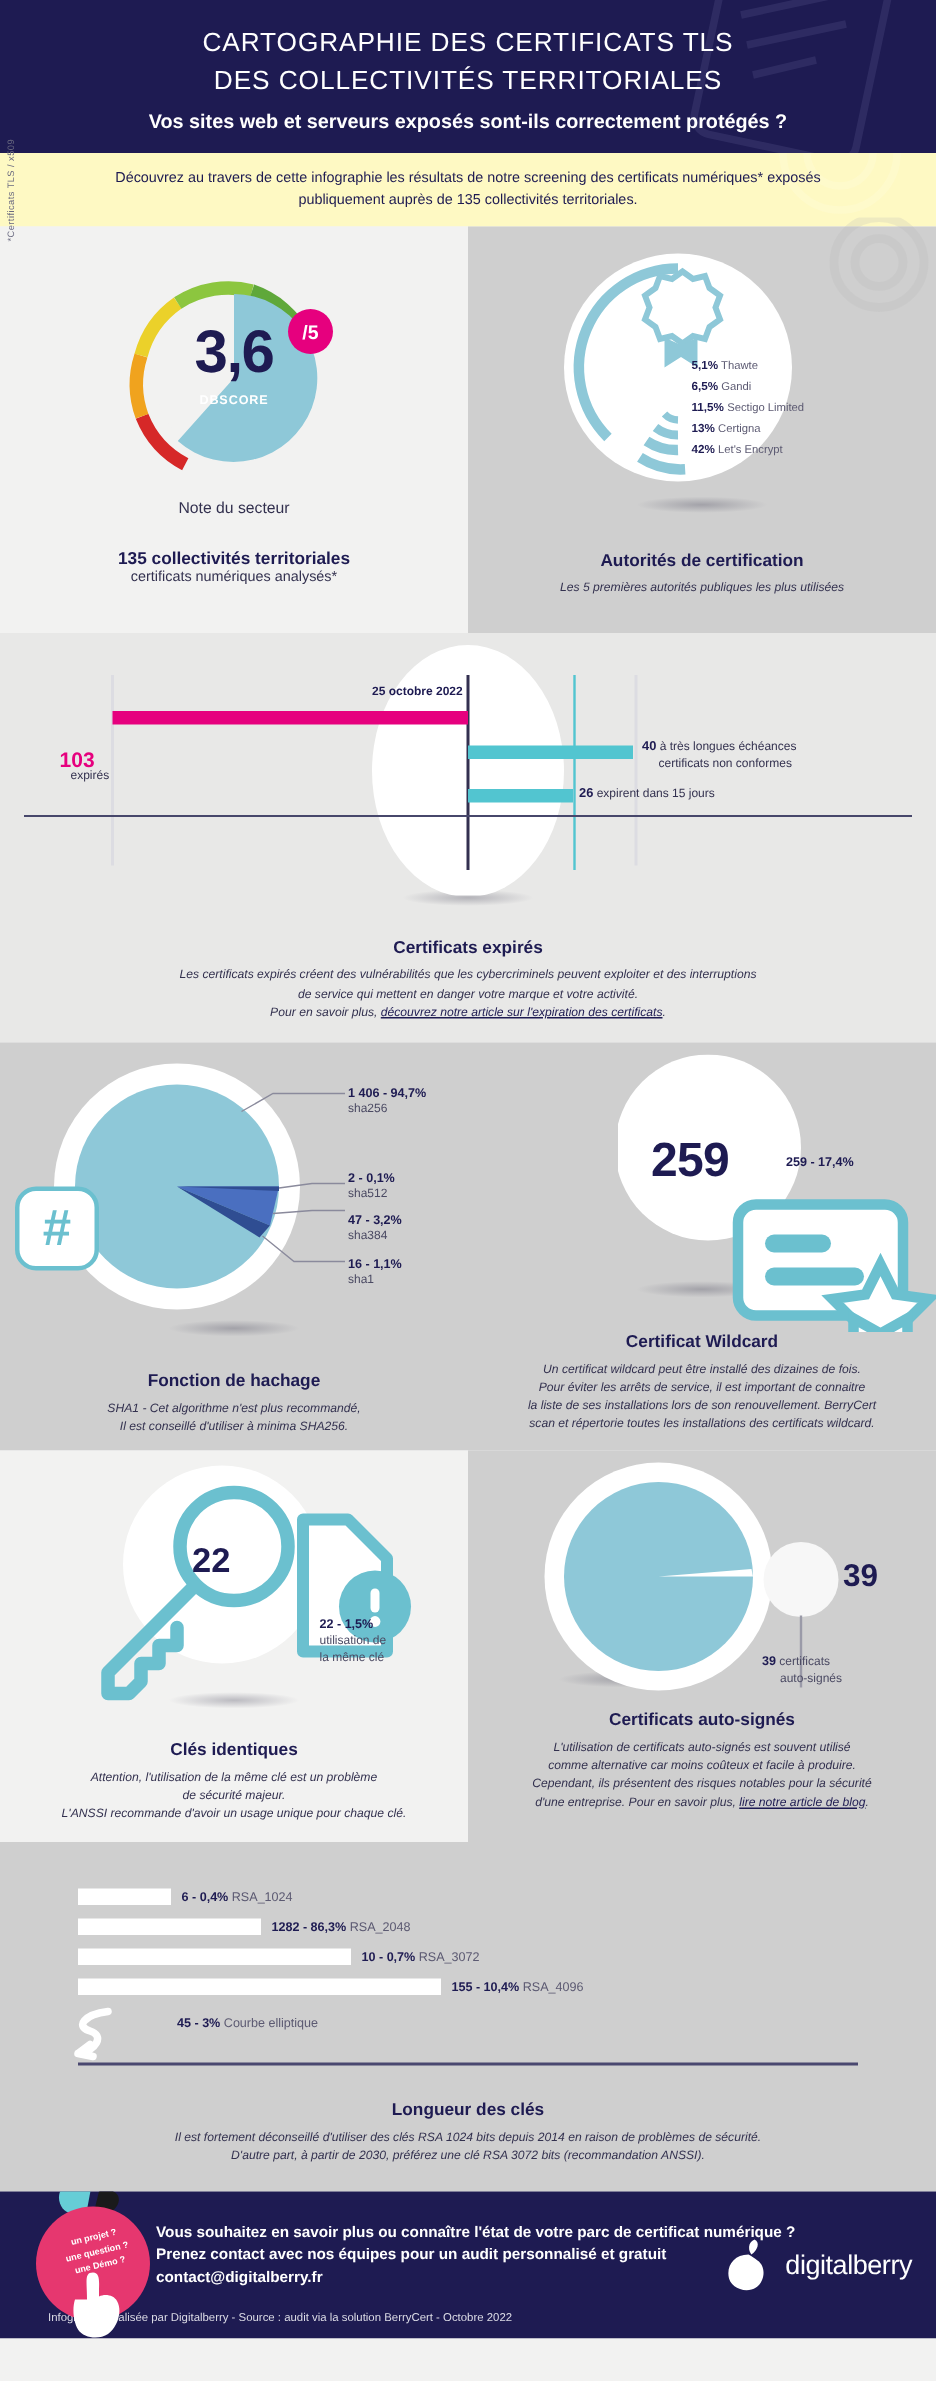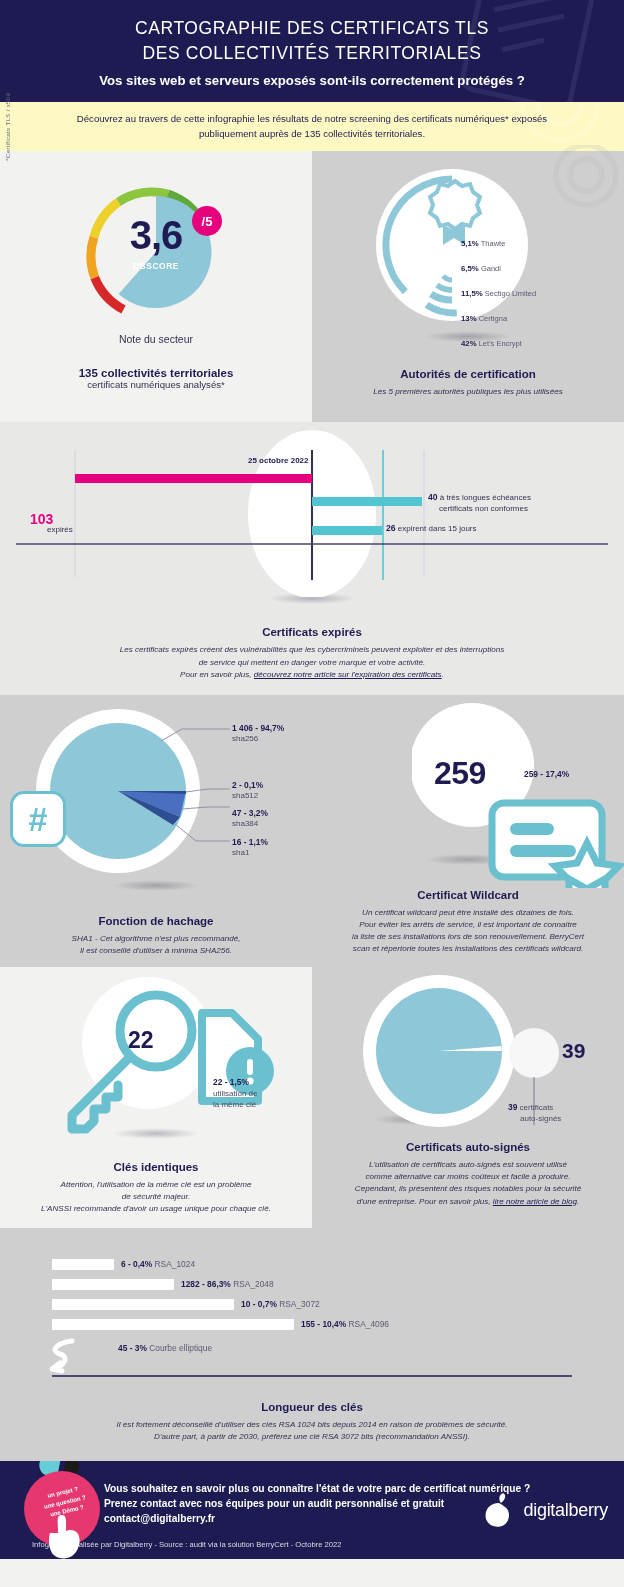--- a/index.html
+++ b/index.html
@@ -84,28 +84,28 @@
   .gauge-label { text-align: center; font-size: 10.5px; color: #33314f; margin-top: 4px; }
   .stat-block { text-align: center; padding: 22px 0 26px; }
   .stat-block .l1 { font-size: 11.5px; font-weight: 700; color: #1e1b52; }
   .stat-block .big { font-size: 27px; font-weight: 700; color: #6bc0cf; letter-spacing: 1px; margin: 2px 0; }
   .stat-block .l3 { font-size: 9.6px; color: #33314f; }
 
   
   .auth-wrap { position: relative; width: 270px; height: 172px; margin: 12px auto 0; }
   .auth-legend {
     position: absolute; left: 128px; top: 76px;
-    display: flex; flex-direction: column; gap: 16px;
+    display: flex; flex-direction: column; gap: 5px;
   }
   .auth-legend div { font-size: 7.5px; color: #5c5a72; white-space: nowrap; }
   .auth-legend b { color: #1e1b52; font-size: 7.8px; }
 
   
   .exp-wrap { position: relative; width: 616px; height: 175px; }
-  .exp-label-103 { position: absolute; left: 30px; top: 89px; }
+  .exp-label-103 { position: absolute; left: 30px; top: 76px; text-align: center; }
   .exp-label-103 .n { font-size: 14px; font-weight: 700; color: #e6007e; }
   .exp-label-103 .t { font-size: 8px; color: #33314f; margin-top: -2px; padding-left: 17px; }
   .exp-tag { position: absolute; font-size: 8px; color: #33314f; line-height: 1.3; }
   .exp-tag b { color: #1e1b52; font-size: 8.6px; }
   .exp-date {
     position: absolute; left: 248px; top: 34px;
     font-size: 8px; font-weight: 700; color: #1e1b52;
   }
 
   

